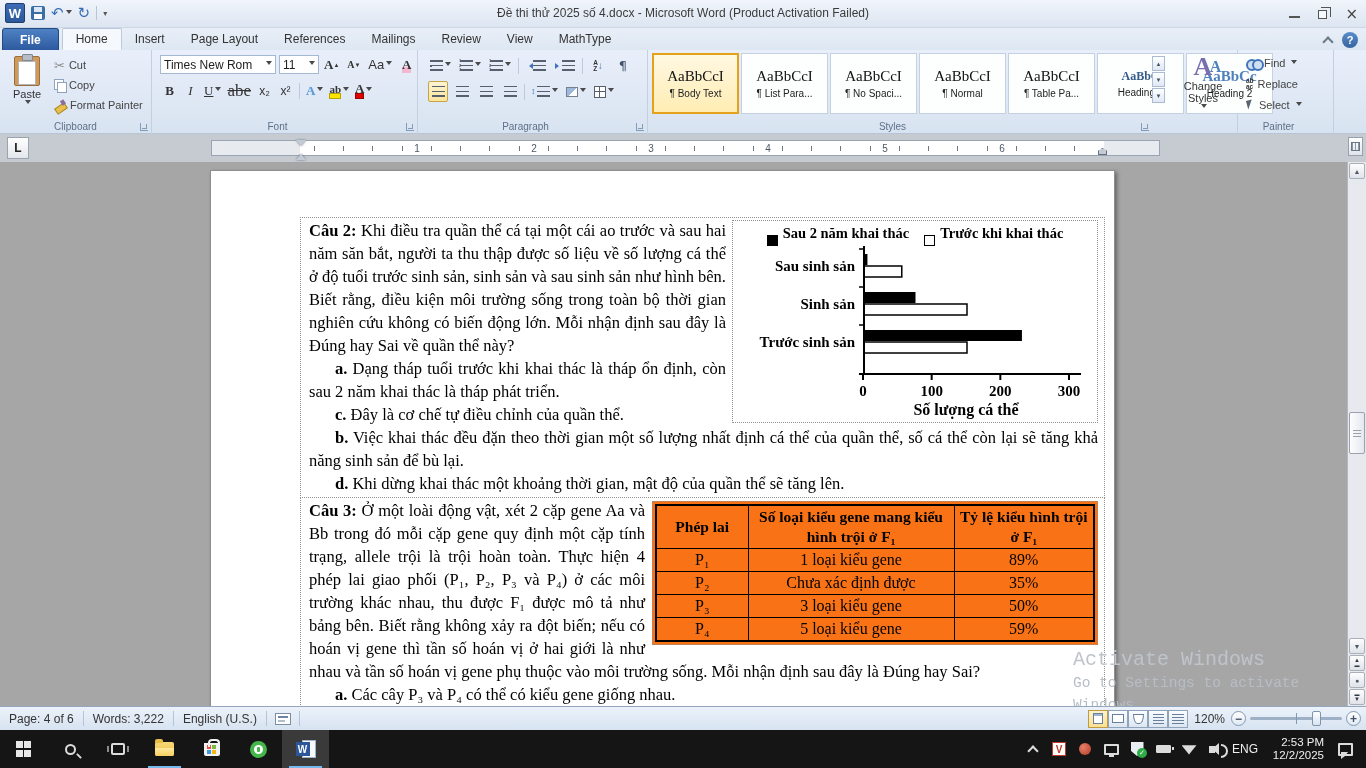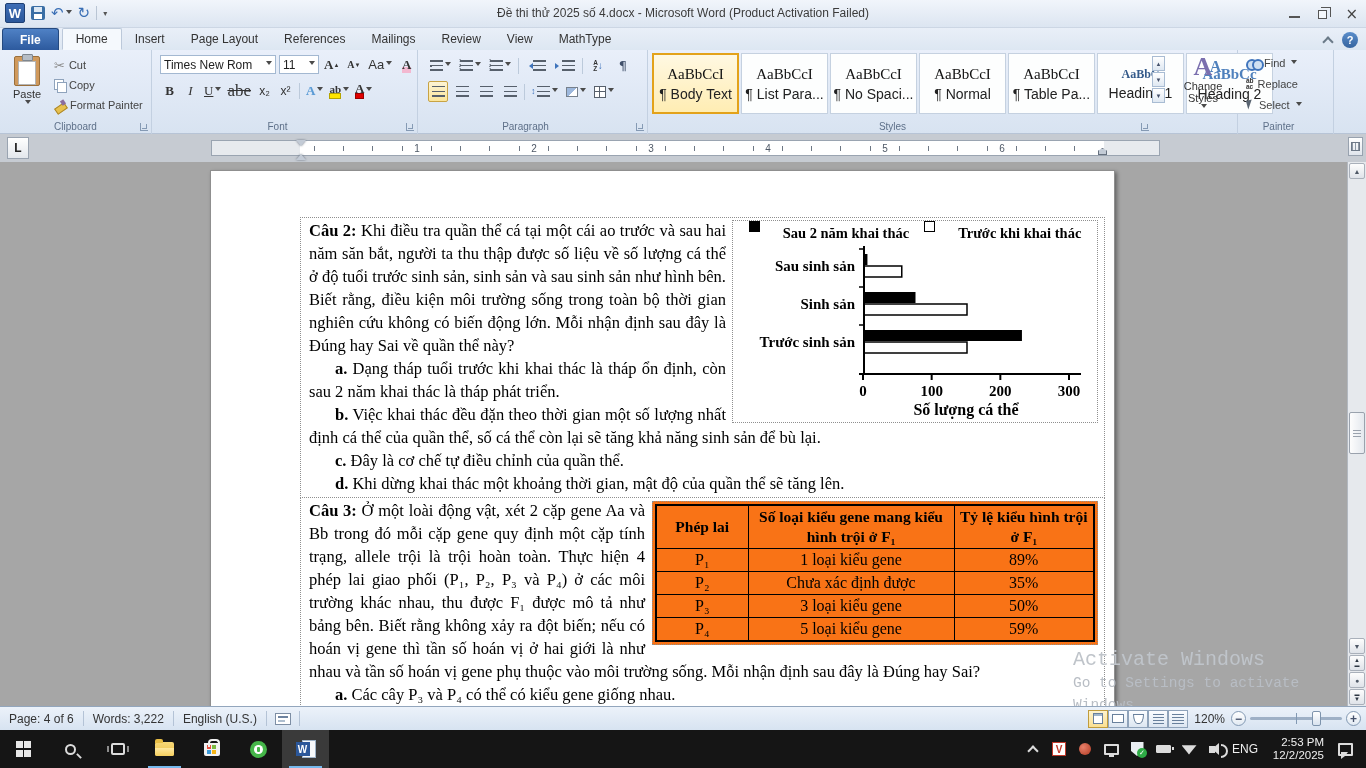--- a/index.html
+++ b/index.html
@@ -84,21 +84,21 @@
 .border-ic{width:12px;height:12px;border:1px solid #57606c;background:
  linear-gradient(#57606c,#57606c) center/12px 1px no-repeat,
  linear-gradient(#57606c,#57606c) center/1px 12px no-repeat,#fff}
 
 .stylebox{position:absolute;left:4px;top:3px;display:flex}
 .styleitem{width:87px;height:61px;background:#fdfefe;border:1px solid #c5d1e0;margin-right:2px;display:flex;flex-direction:column;align-items:center;justify-content:center;gap:3px}
 .styleitem.sel{border:2px solid #e3a21a;background:linear-gradient(#fff8e2,#ffedb3)}
 .stylePrev{font-family:"Liberation Serif",serif;font-size:15px;color:#111;white-space:nowrap}
 .stylePrev.h1{font-weight:bold;color:#345a8a;font-size:12px}
 .stylePrev.h2{font-weight:bold;color:#4f81bd;font-size:15px}
-.styleLbl{font-size:14px;color:#222;white-space:nowrap}
+.styleLbl{font-size:10px;color:#222;white-space:nowrap}
 .gal-scroll{position:absolute;display:flex;flex-direction:column;gap:1px}
 .gs-btn{width:13px;height:15px;background:linear-gradient(#fff,#dfe8f2);border:1px solid #a9bcd3;font-size:6px;color:#44506a;display:flex;align-items:center;justify-content:center}
 .chgA{font-size:26px;font-weight:bold;color:#7a6fae;line-height:26px;font-family:"Liberation Serif",serif;position:relative}
 .chgA::after{content:"A";position:absolute;right:-9px;bottom:0;font-size:16px;color:#4f81bd}
 
 .ed-ic-find{width:14px;height:10px;position:relative}
 .ed-ic-find::before,.ed-ic-find::after{content:"";position:absolute;top:1px;width:8px;height:8px;border-radius:50%;border:2px solid #3f74bc;background:#cfe0f2}
 .ed-ic-find::after{left:6px}
 .ed-ic-rep{font-size:6.5px;line-height:6px;color:#333;font-weight:bold}
 .ed-ic-sel{width:9px;height:11px;position:relative}
@@ -124,21 +124,21 @@
 .page{position:absolute;left:210px;top:8px;width:905px;height:700px;background:#fff;box-shadow:2px 2px 4px rgba(0,0,0,.4);border:1px solid #8f8f8f}
 .content{position:absolute;left:89px;top:46px;width:805px;font-family:"Liberation Serif","DejaVu Serif",serif;font-size:16.5px;line-height:23px;color:#000;text-align:justify}
 .qblock{border:1px dotted #8f8f8f;padding:1px 6px 2px 8px}
 .qblock p{margin:0}
 .qblock .lead{font-weight:bold}
 .opt{text-indent:26px}
 .qblock.c3{border-top:none}
 
 .chartframe{float:right;width:366px;height:203px;border:1px dotted #8f8f8f;margin:1px 0 2px 6px;background:#fff;text-align:center}
 .legend{display:flex;justify-content:center;align-items:center;gap:15px;height:25px;font-weight:bold;font-size:14.5px;line-height:25px;font-family:"Liberation Serif","DejaVu Serif",serif;text-align:left}
-.lg-item{display:flex;align-items:flex-start;gap:23px;white-space:nowrap}
+.lg-item{display:flex;align-items:flex-end;gap:5px;white-space:nowrap}
 .lg-mark{width:11px;height:11px;flex:0 0 auto}
 
 .f1wrap{float:right;border:1px dotted #8f8f8f;padding:2px;margin:2px 0 4px 7px;background:#f97316}
 .f1wrap table{border-collapse:collapse;table-layout:fixed;width:438px;font-family:"Liberation Serif","DejaVu Serif",serif}
 .f1wrap th,.f1wrap td{border:1.5px solid #000;text-align:center;vertical-align:middle}
 .f1wrap th{font-size:15.5px;font-weight:bold;line-height:20px;padding:1px 4px}
 .f1wrap td{font-size:16px;line-height:22px;padding:0 4px;font-weight:normal}
 .f1wrap table{border:2px solid #000}
 
 .watermark{position:absolute;left:1073px;top:486px;width:260px;color:#bfc4ca;font-family:Liberation Mono, monospace;pointer-events:none}
@@ -544,22 +544,22 @@
                 <line x1="263.33333333333337" y1="128" x2="263.33333333333337" y2="134" stroke="#000" stroke-width="2"></line>
                 <text x="263.33333333333337" y="150" text-anchor="middle" font-size="15" font-family="&quot;Liberation Serif&quot;,&quot;DejaVu Serif&quot;,serif" font-weight="bold" fill="#000">200</text>
                 <line x1="332" y1="128" x2="332" y2="134" stroke="#000" stroke-width="2"></line>
                 <text x="332" y="150" text-anchor="middle" font-size="15" font-family="&quot;Liberation Serif&quot;,&quot;DejaVu Serif&quot;,serif" font-weight="bold" fill="#000">300</text>
                 <text x="229" y="169" text-anchor="middle" font-size="16" font-family="&quot;Liberation Serif&quot;,&quot;DejaVu Serif&quot;,serif" font-weight="bold" fill="#000">Số lượng cá thể</text>
               </svg>
           </div>
           <p><b class="lead">Câu 2:</b> <span>Khi điều tra quần thể cá tại một cái ao trước và sau hai năm săn bắt, người ta thu thập được số liệu về số lượng cá thể ở độ tuổi trước sinh sản, sinh sản và sau sinh sản như hình bên. Biết rằng, điều kiện môi trường sống trong toàn bộ thời gian nghiên cứu không có biến động lớn. Mỗi nhận định sau đây là Đúng hay Sai về quần thể này?</span></p>
           <div id="cau2-options">
               <p class="opt"><b class="lead">a.</b> Dạng tháp tuổi trước khi khai thác là tháp ổn định, còn sau 2 năm khai thác là tháp phát triển.</p>
+              <p class="opt"><b class="lead">c.</b> Đây là cơ chế tự điều chỉnh của quần thể.</p>
               <p class="opt"><b class="lead">b.</b> Việc khai thác đều đặn theo thời gian một số lượng nhất định cá thể của quần thể, số cá thể còn lại sẽ tăng khả năng sinh sản để bù lại.</p>
-              <p class="opt"><b class="lead">c.</b> Đây là cơ chế tự điều chỉnh của quần thể.</p>
               <p class="opt"><b class="lead">d.</b> Khi dừng khai thác một khoảng thời gian, mật độ của quần thể sẽ tăng lên.</p>
             </div>
         </div>
 
         <div class="qblock c3">
           <div class="f1wrap">
             <table id="f1-table">
               <colgroup>
                   <col style="width:92px">
                   <col style="width:206px">

